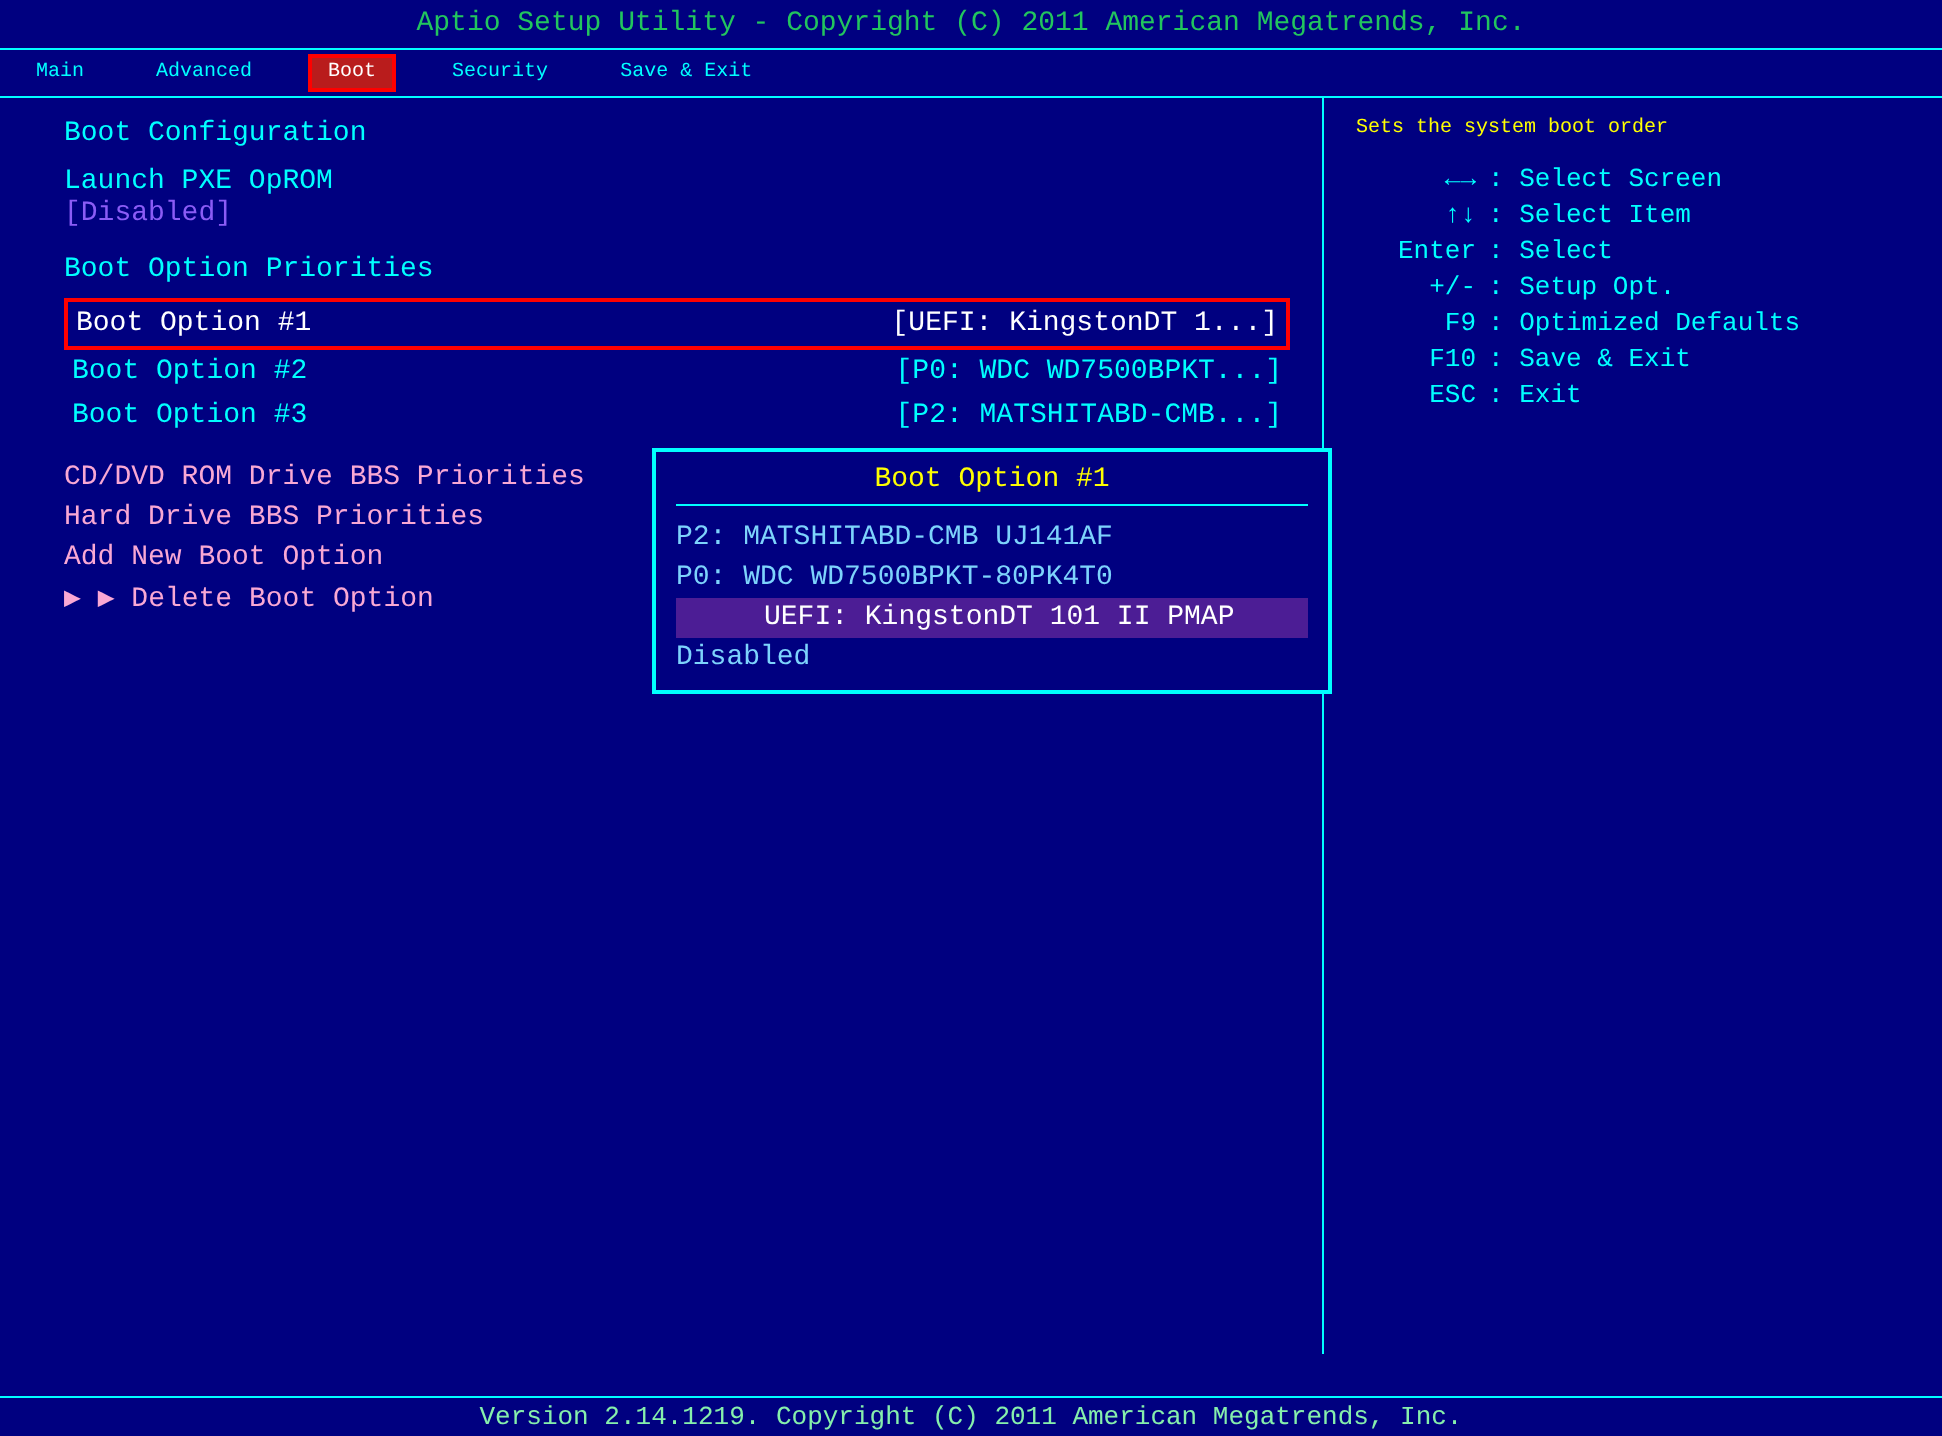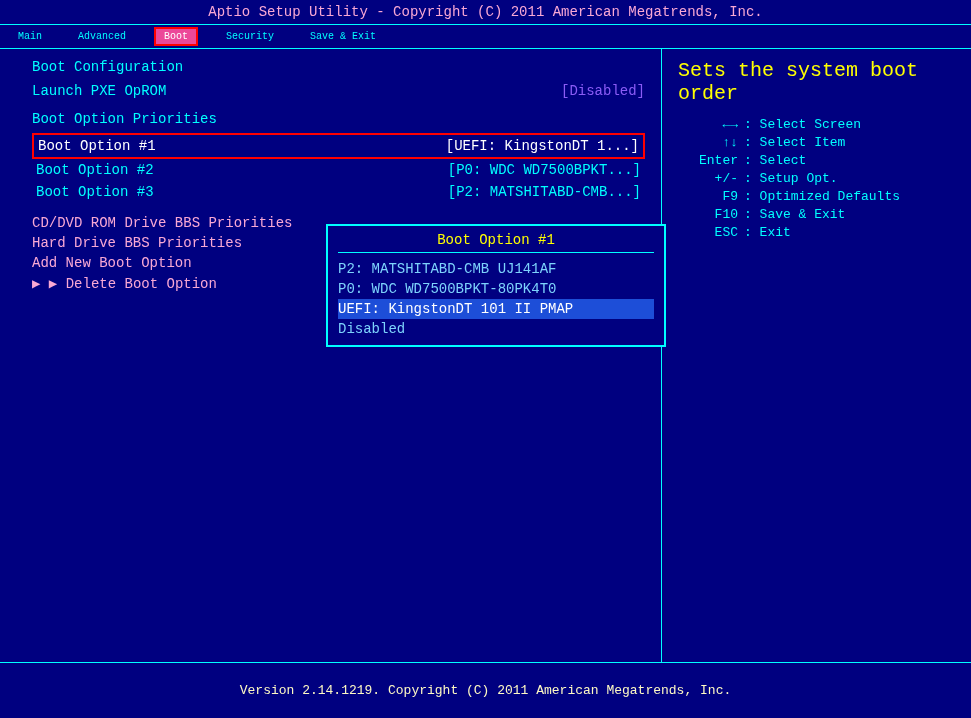--- a/index.html
+++ b/index.html
@@ -9,21 +9,21 @@
       background: #000080;
       font-family: 'Courier New', Courier, monospace;
       font-size: 14px;
       color: #00FFFF;
       overflow: hidden;
     }
 
     
     #title-bar {
       background: #000080;
-      color: #f9a8d4;
+      color: #22c55e;
       text-align: center;
       padding: 4px 0;
       font-size: 14px;
     }
 
     
     #menu-bar {
       background: #000080;
       display: flex;
       flex-direction: row;
@@ -33,21 +33,21 @@
       border-top: 1px solid #00FFFF;
       border-bottom: 1px solid #00FFFF;
     }
     .menu-item {
       color: #00FFFF;
       padding: 2px 8px;
       cursor: pointer;
       font-size: 10px;
     }
     .menu-item.active {
-      background: #ec4899;
+      background: #b91c1c;
       color: #FFFFFF;
       border: 2px solid #FF0000;
     }
 
     
     #main-content {
       display: flex;
       flex-direction: row;
       height: calc(718px - 90px);
     }
@@ -61,21 +61,21 @@
     }
 
     .section-title {
       color: #00FFFF;
       margin-bottom: 6px;
       font-size: 14px;
     }
 
     .config-row {
       display: flex;
-      flex-direction: row;
+      flex-direction: column;
       justify-content: space-between;
       padding: 2px 0;
       color: #00FFFF;
     }
     .config-row .label { }
     .config-row .value { color: #8b5cf6; }
 
     .divider { height: 10px; }
 
     
@@ -106,21 +106,21 @@
 
     
     #right-panel {
       flex: 1;
       padding: 10px 16px;
       border-left: 1px solid #00FFFF;
       color: #00FFFF;
     }
     .help-text {
       color: #FFFF00;
-      font-size: 20px;
+      font-size: 10px;
       margin-bottom: 12px;
     }
     .key-help-row {
       display: flex;
       flex-direction: row;
       margin: 3px 0;
       font-size: 13px;
     }
     .key-help-row .key {
       color: #00FFFF;
@@ -151,35 +151,36 @@
       border-bottom: 1px solid #00FFFF;
       padding-bottom: 4px;
     }
     .popup-option {
       color: #7dd3fc;
       padding: 2px 0;
       cursor: pointer;
       font-size: 14px;
     }
     .popup-option.selected-highlight {
-      background: #1d4ed8;
+      background: #4c1d95;
       color: #FFFFFF;
+      padding-left: 44px;
     }
 
     
     #bottom-bar {
       position: fixed;
       bottom: 0;
       left: 0;
       width: 971px;
       background: #000080;
       border-top: 1px solid #00FFFF;
       text-align: center;
-      padding: 20px 0;
-      color: #fef9c3;
+      padding: 2px 0;
+      color: #86efac;
       font-size: 13px;
     }
   </style>
 </head>
 <body>
 
 <div id="title-bar">
   <span>Aptio Setup Utility - Copyright (C) 2011 American Megatrends, Inc.</span>
 </div>
 

